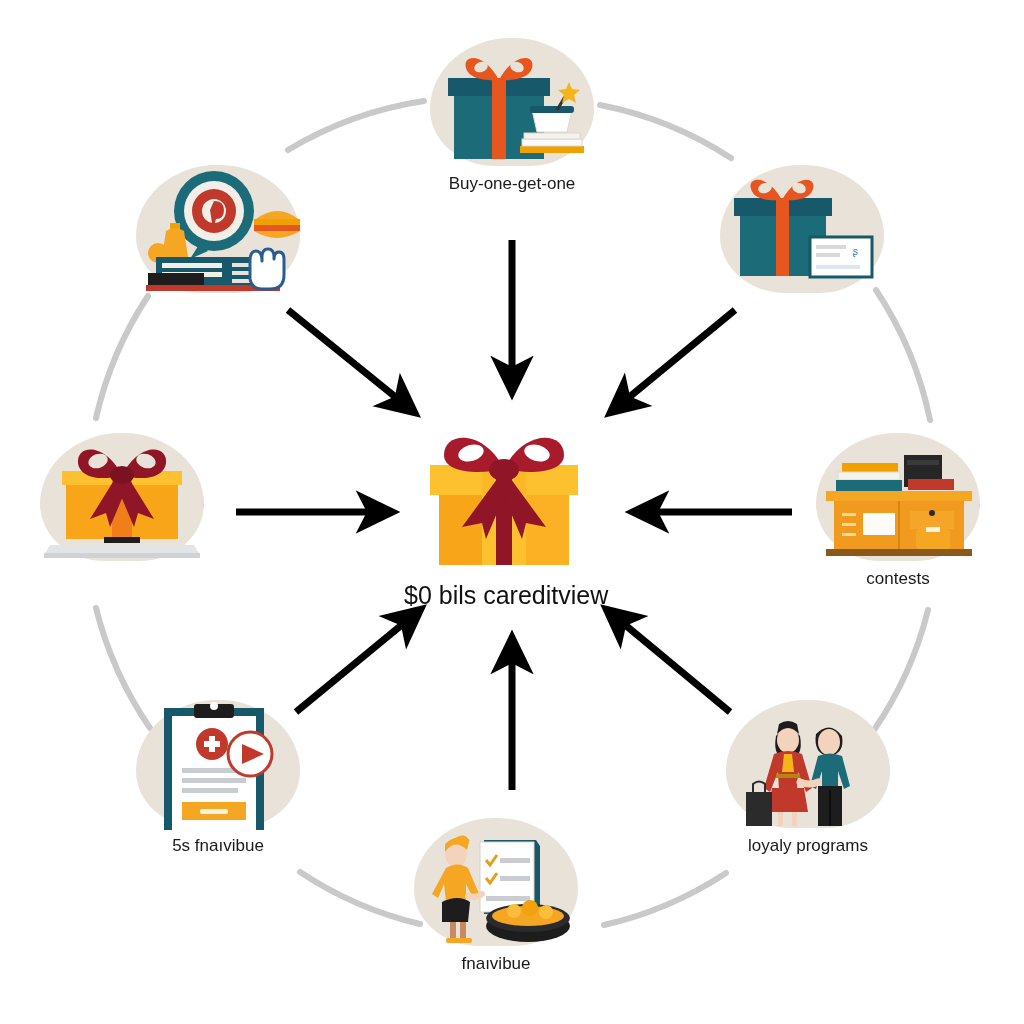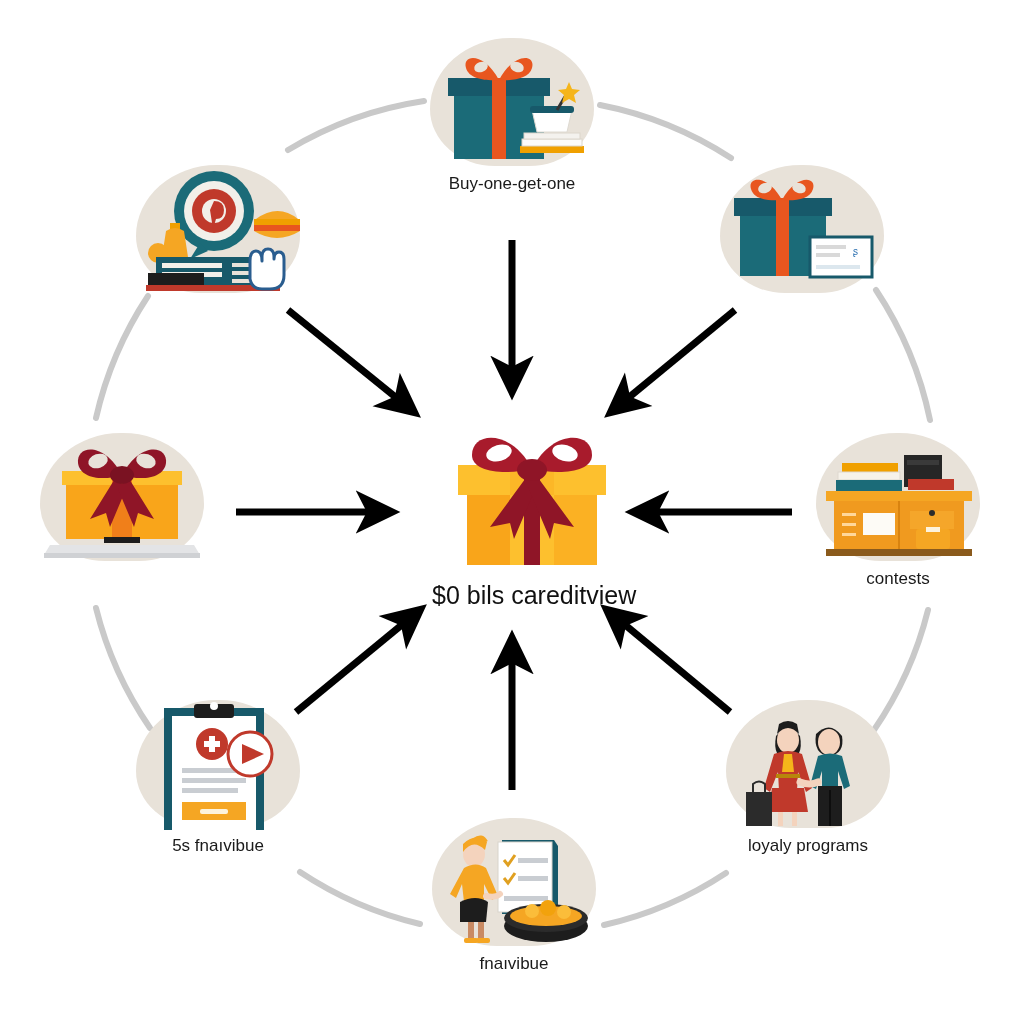--- a/index.html
+++ b/index.html
@@ -29,21 +29,21 @@
   .node .art{position:absolute;left:0;top:0;width:180px;height:130px;}
   .node .label{
     margin-top:6px;
     font-size:17px;
     color:#1a1a1a;
     line-height:1.15;
     white-space:nowrap;
   }
 
   
-  #center-node{position:absolute;left:432px;top:415px;width:200px;text-align:center;}
+  #center-node{position:absolute;left:404px;top:415px;width:200px;text-align:center;}
   #center-node .art{width:200px;height:160px;}
   #center-node .label{
     margin-top:2px;font-size:25px;color:#111;white-space:nowrap;
     letter-spacing:0px;
   }
 </style>
 </head>
 <body>
 
 <div id="stage">
@@ -223,21 +223,21 @@
         <path d="M100 56 q12 -5 24 0 l8 30 -6 3 -6 -18 v30 h-16 v-30 l-6 18 -6 -3 Z" fill="#1b6b78"></path>
         <rect x="100" y="86" width="24" height="40" fill="#1d1d1d"></rect>
         <line x1="112" y1="90" x2="112" y2="126" stroke="#0d0d0d" stroke-width="2"></line>
 
         <path d="M82 82 q10 4 18 0" stroke="#f4d3bd" stroke-width="7" fill="none" stroke-linecap="round"></path>
       </svg>
     </div>
     <div class="label">loyaly programs</div>
   </div>
 
-  <div class="node" style="left:424px;top:818px;">
+  <div class="node" style="left:406px;top:818px;">
     <div class="disc">
       <div class="bg"></div>
       <svg class="art" viewBox="0 0 180 130">
 
         <path d="M78 22 h52 l4 6 v62 l-4 6 H78 Z" fill="#17596a"></path>
         <rect x="74" y="24" width="54" height="70" fill="#ffffff" stroke="#d8d4cc"></rect>
         <path d="M80 42 l4 5 7 -10" stroke="#e0a020" stroke-width="3" fill="none"></path>
         <rect x="94" y="40" width="30" height="5" fill="#c9cdd2"></rect>
         <path d="M80 60 l4 5 7 -10" stroke="#e0a020" stroke-width="3" fill="none"></path>
         <rect x="94" y="58" width="30" height="5" fill="#c9cdd2"></rect>

